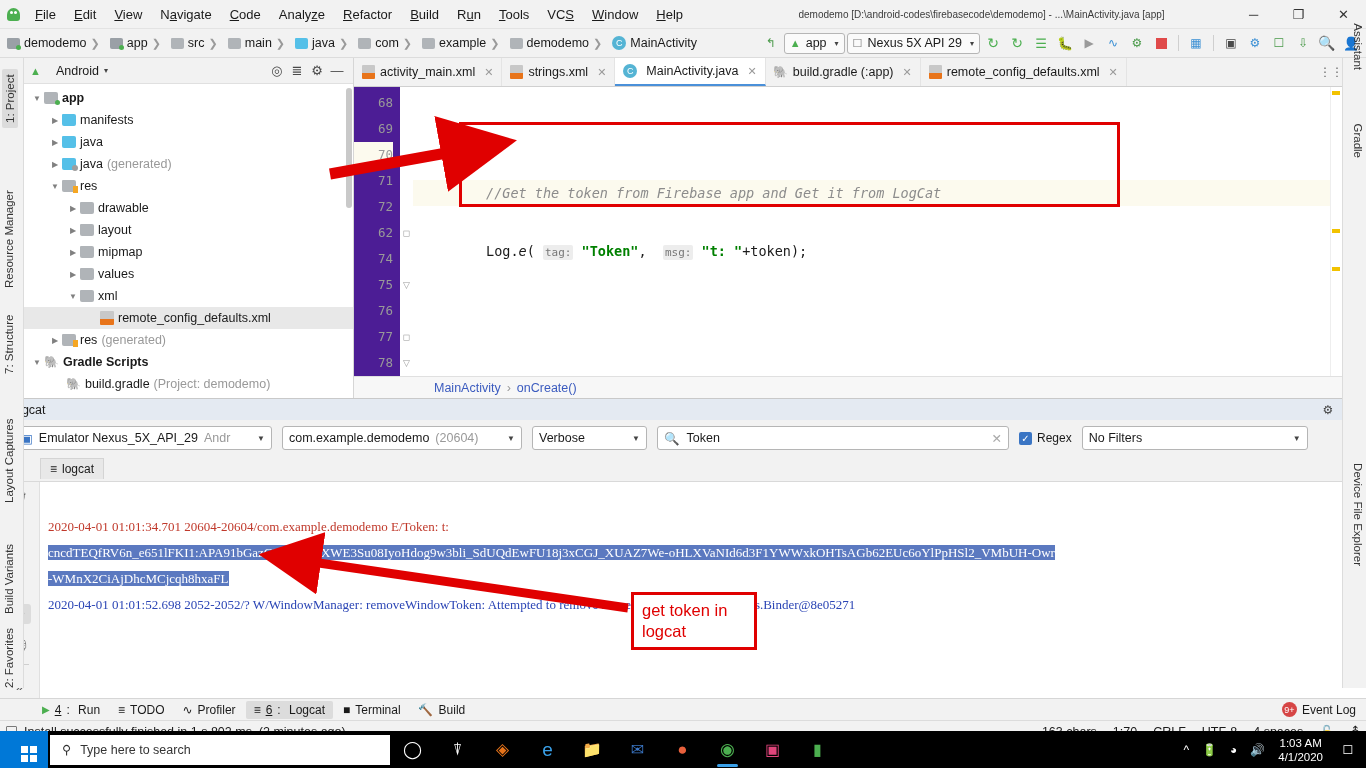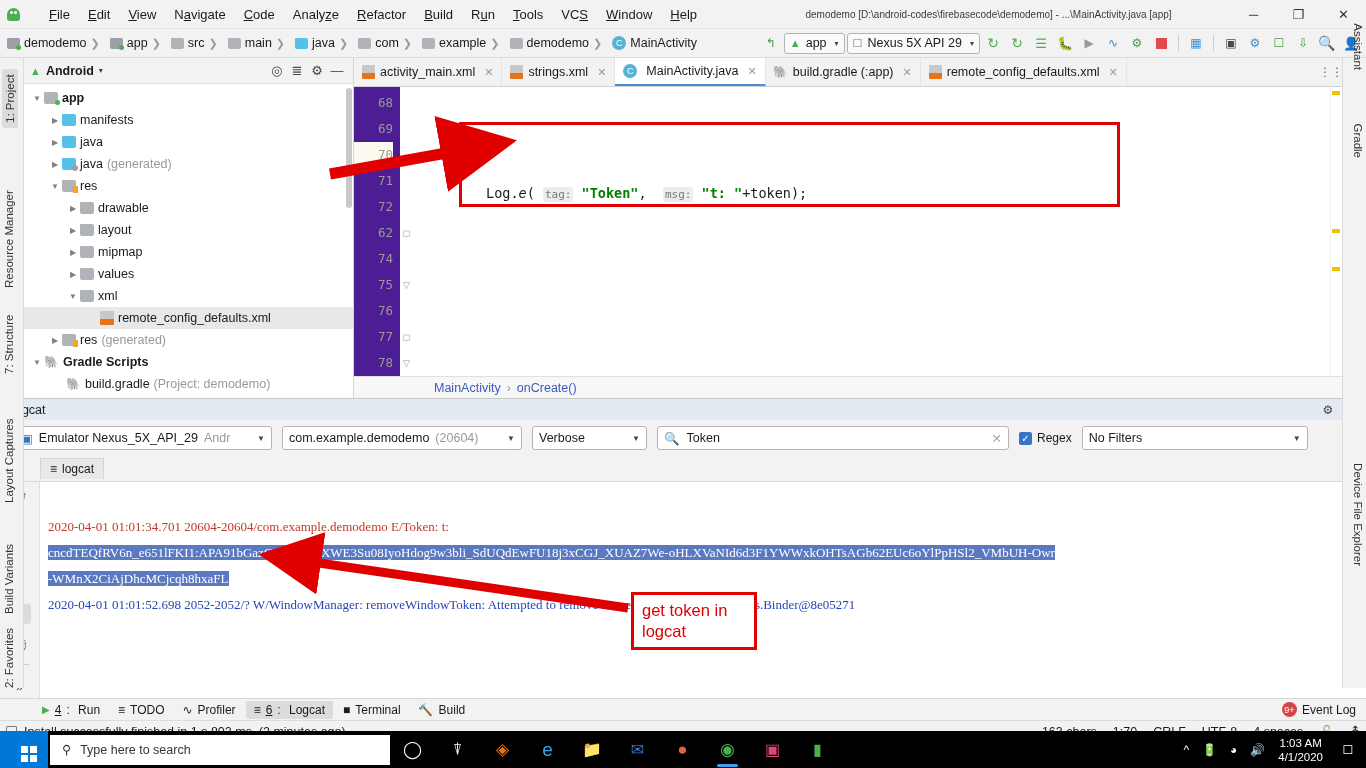--- a/index.html
+++ b/index.html
@@ -7,21 +7,21 @@
   body {
     font-family: "Liberation Sans", sans-serif;
     font-size: 12px;
     color: #1a1a1a;
     background: #f2f2f2;
     position: relative;
   }
   .ide { position:absolute; left:0; top:0; width:1366px; height:731px; background:#f2f2f2; }
 
   
-  .titlebar { height:29px; background:#f2f2f2; display:flex; align-items:center; border-bottom:1px solid #e3e3e3;gap:14px; }
+  .titlebar { height:29px; background:#f2f2f2; display:flex; align-items:center; border-bottom:1px solid #e3e3e3; }
   .logo { width:26px; display:flex; align-items:center; justify-content:center; }
   .logo .droid { width:13px;height:13px;border-radius:50% 50% 3px 3px; background:#4caf50; position:relative;}
   .logo .droid:before{content:"";position:absolute;left:3px;top:3px;width:3px;height:3px;background:#fff;border-radius:50%;box-shadow:4px 0 0 #fff;}
   .menu { display:flex; align-items:center; gap:0px; }
   .menu .mi { padding:3px 9px; font-size:13px; color:#1a1a1a; cursor:default; }
   .menu .mi u { text-decoration:underline; }
   .win-title { flex:1; text-align:center; font-size:10px; color:#3b3b3b; padding-left:40px; white-space:nowrap; overflow:hidden;}
   .wbtns { display:flex; }
   .wbtn { width:45px; height:29px; display:flex; align-items:center; justify-content:center; font-size:13px; color:#333; }
 
@@ -52,21 +52,21 @@
   .rrail { border-left:1px solid #dcdcdc; }
   .vtab { position:absolute; white-space:nowrap; font-size:11.5px; color:#333;
           transform-origin: left top; display:flex; align-items:center; gap:4px;}
   .vtab.l { transform: rotate(-90deg); }
   .vtab.r { transform: rotate(90deg); }
   .vtab.sel { background:#dcdcdc; padding:2px 5px; border-radius:2px; }
 
   
   .project { width:330px; background:#fff; border-right:1px solid #d6d6d6; display:flex; flex-direction:column;}
   .proj-head { height:26px; background:#f2f2f2; display:flex; align-items:center; padding:0 6px; border-bottom:1px solid #e0e0e0;}
-  .proj-head .ptitle { font-size:12.5px; font-weight:bold; margin-left:5px;}
+  .proj-head .ptitle { font-size:12.5px; font-weight:normal; margin-left:15px;}
   .proj-head .pa { font-size:8px; margin-left:5px; color:#444; }
   .proj-head .spacer { flex:1; }
   .proj-head .hi { width:20px;height:20px;display:flex;align-items:center;justify-content:center;color:#4a4a4a;font-size:13px;}
   .tree { flex:1; overflow:hidden; padding-top:3px; font-size:12.5px; position:relative;}
   .trow { display:flex; align-items:center; height:22px; padding-left:6px; white-space:nowrap; }
   .trow.sel { background:#e8e8e8; }
   .tw { width:14px; display:inline-flex; align-items:center; justify-content:center; color:#808080; font-size:8px;}
   .dim { color:#999; margin-left:4px; }
   .gico { width:14px;height:12px;background:#b0b4b8;border-radius:1px 2px 2px 2px;margin-right:4px;position:relative;}
   .gico.b { background:#55c0e8; }
@@ -426,20 +426,21 @@
             <div></div>
           <div>◻</div>
           <div></div>
           <div>▽</div>
           <div></div>
           <div>◻</div>
           <div>▽</div>
         </div>
         <div class="code">
           <div class="ln"> </div>
+          <div class="ln hl"><span class="cm">        //Get the token from Firebase app and Get it from LogCat</span></div>
           <div class="ln">        Log.<span class="it">e</span>( <span class="hint">tag:</span> <span class="str">"Token"</span>,  <span class="hint">msg:</span> <span class="str">"t: "</span>+token);</div>
           
           
           
           
           
           
           <div class="escroll"></div>
         </div>
         <div class="marks">

